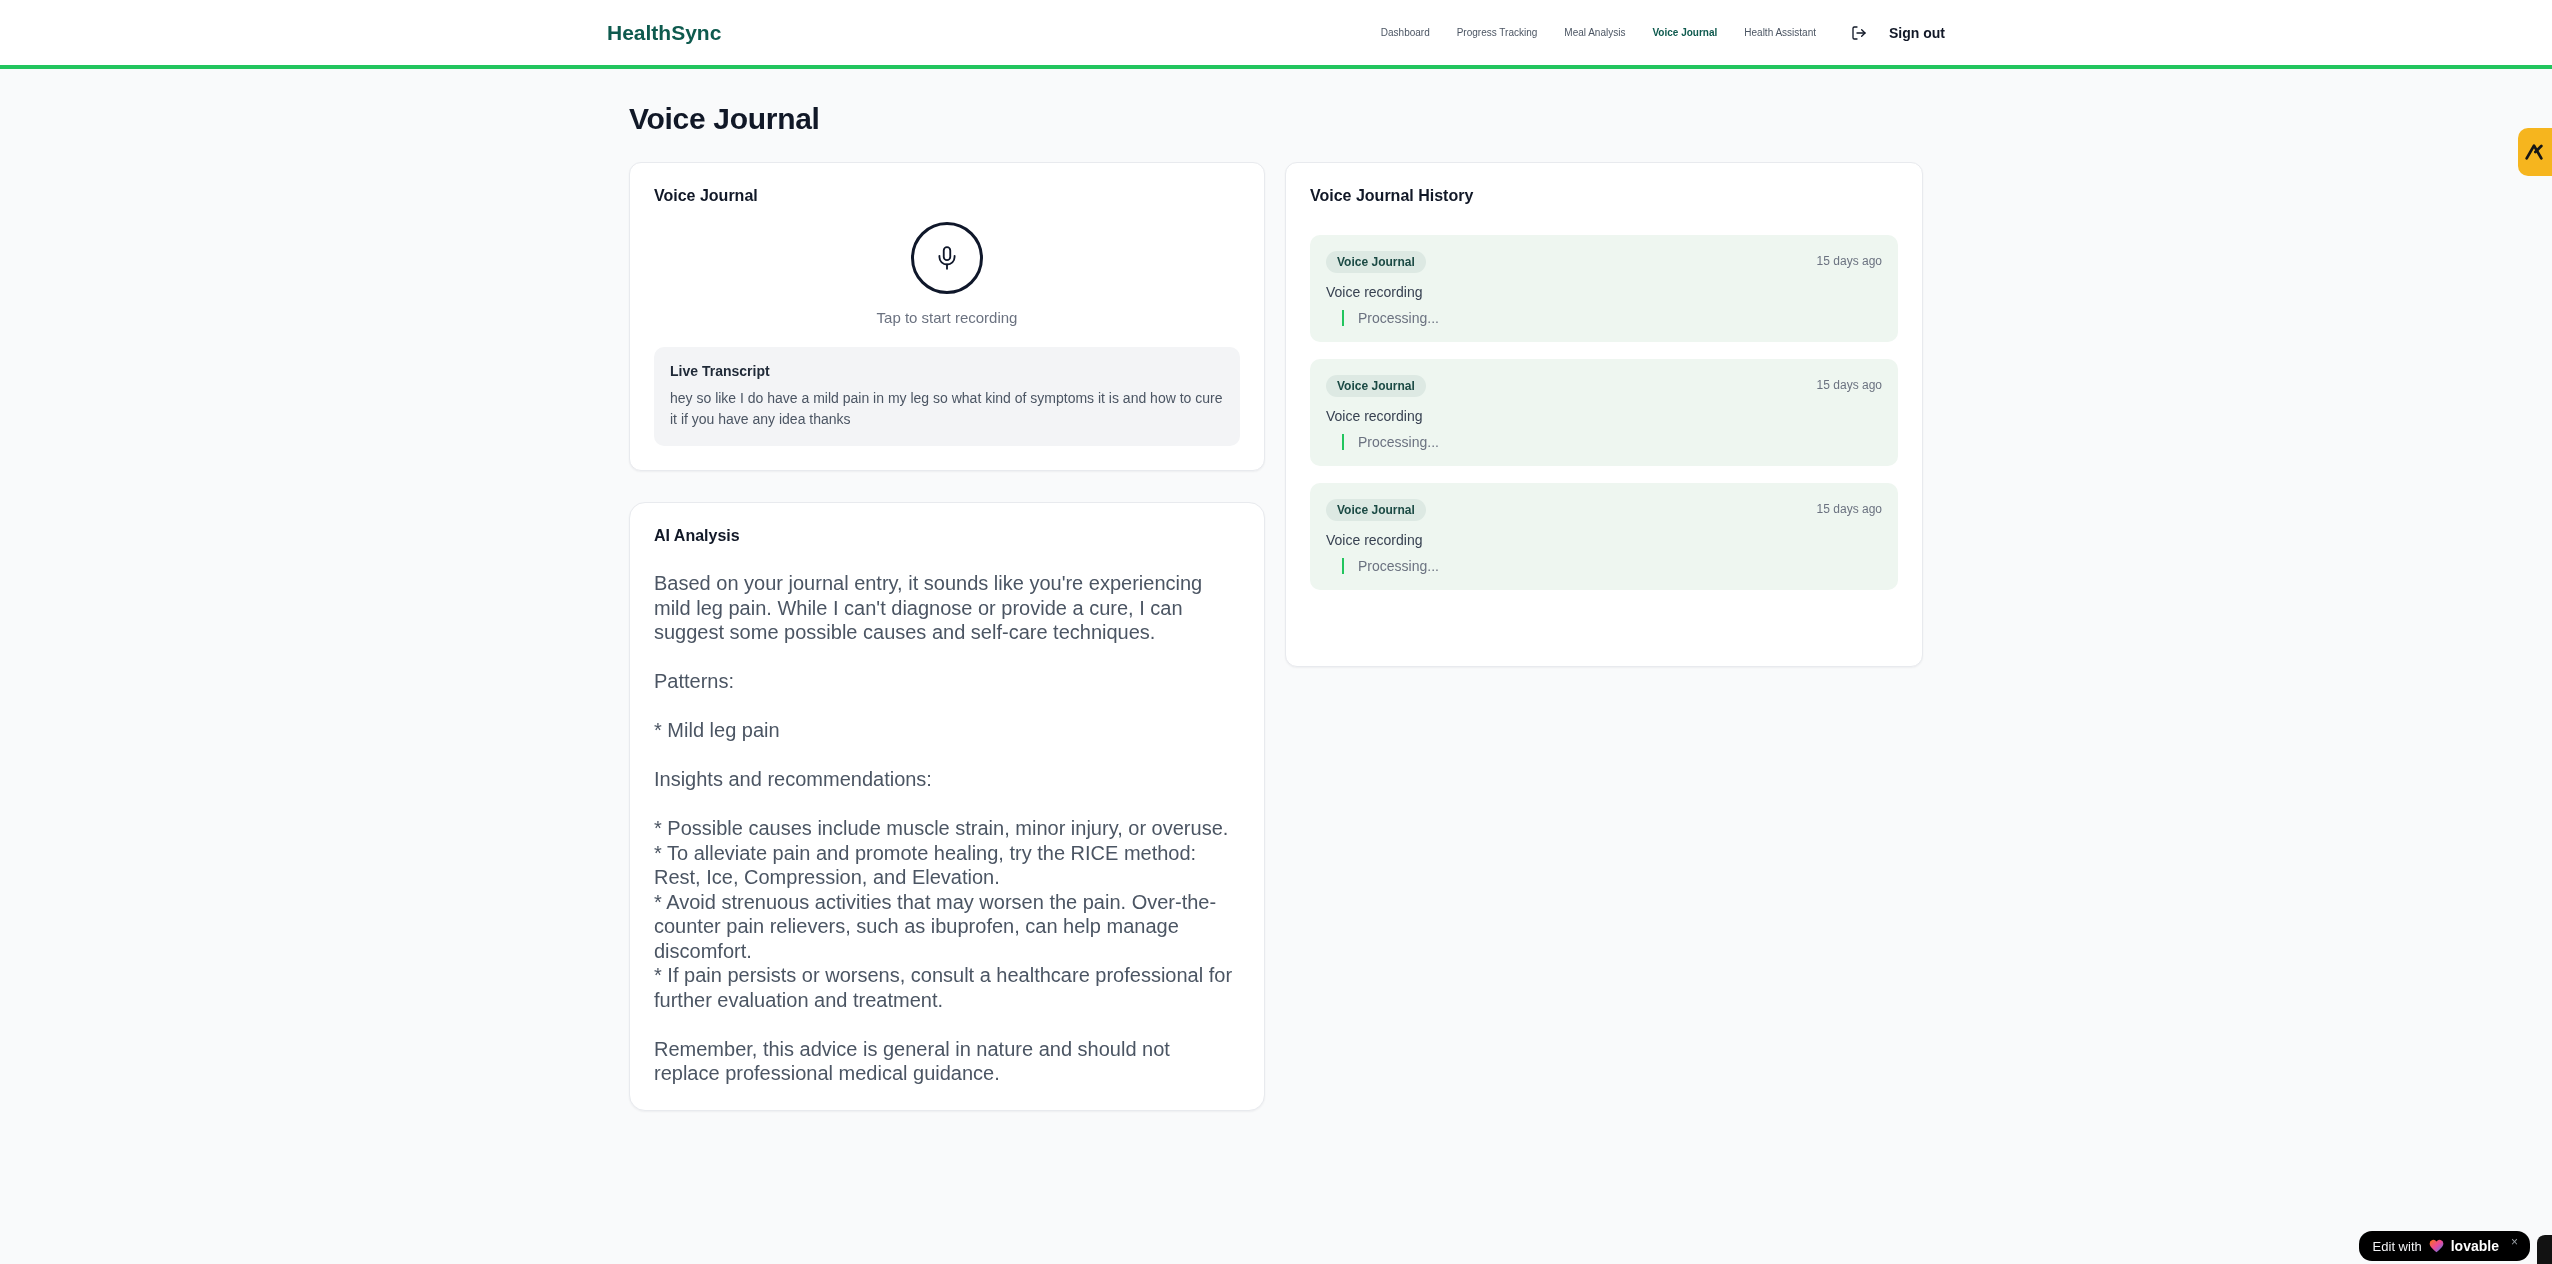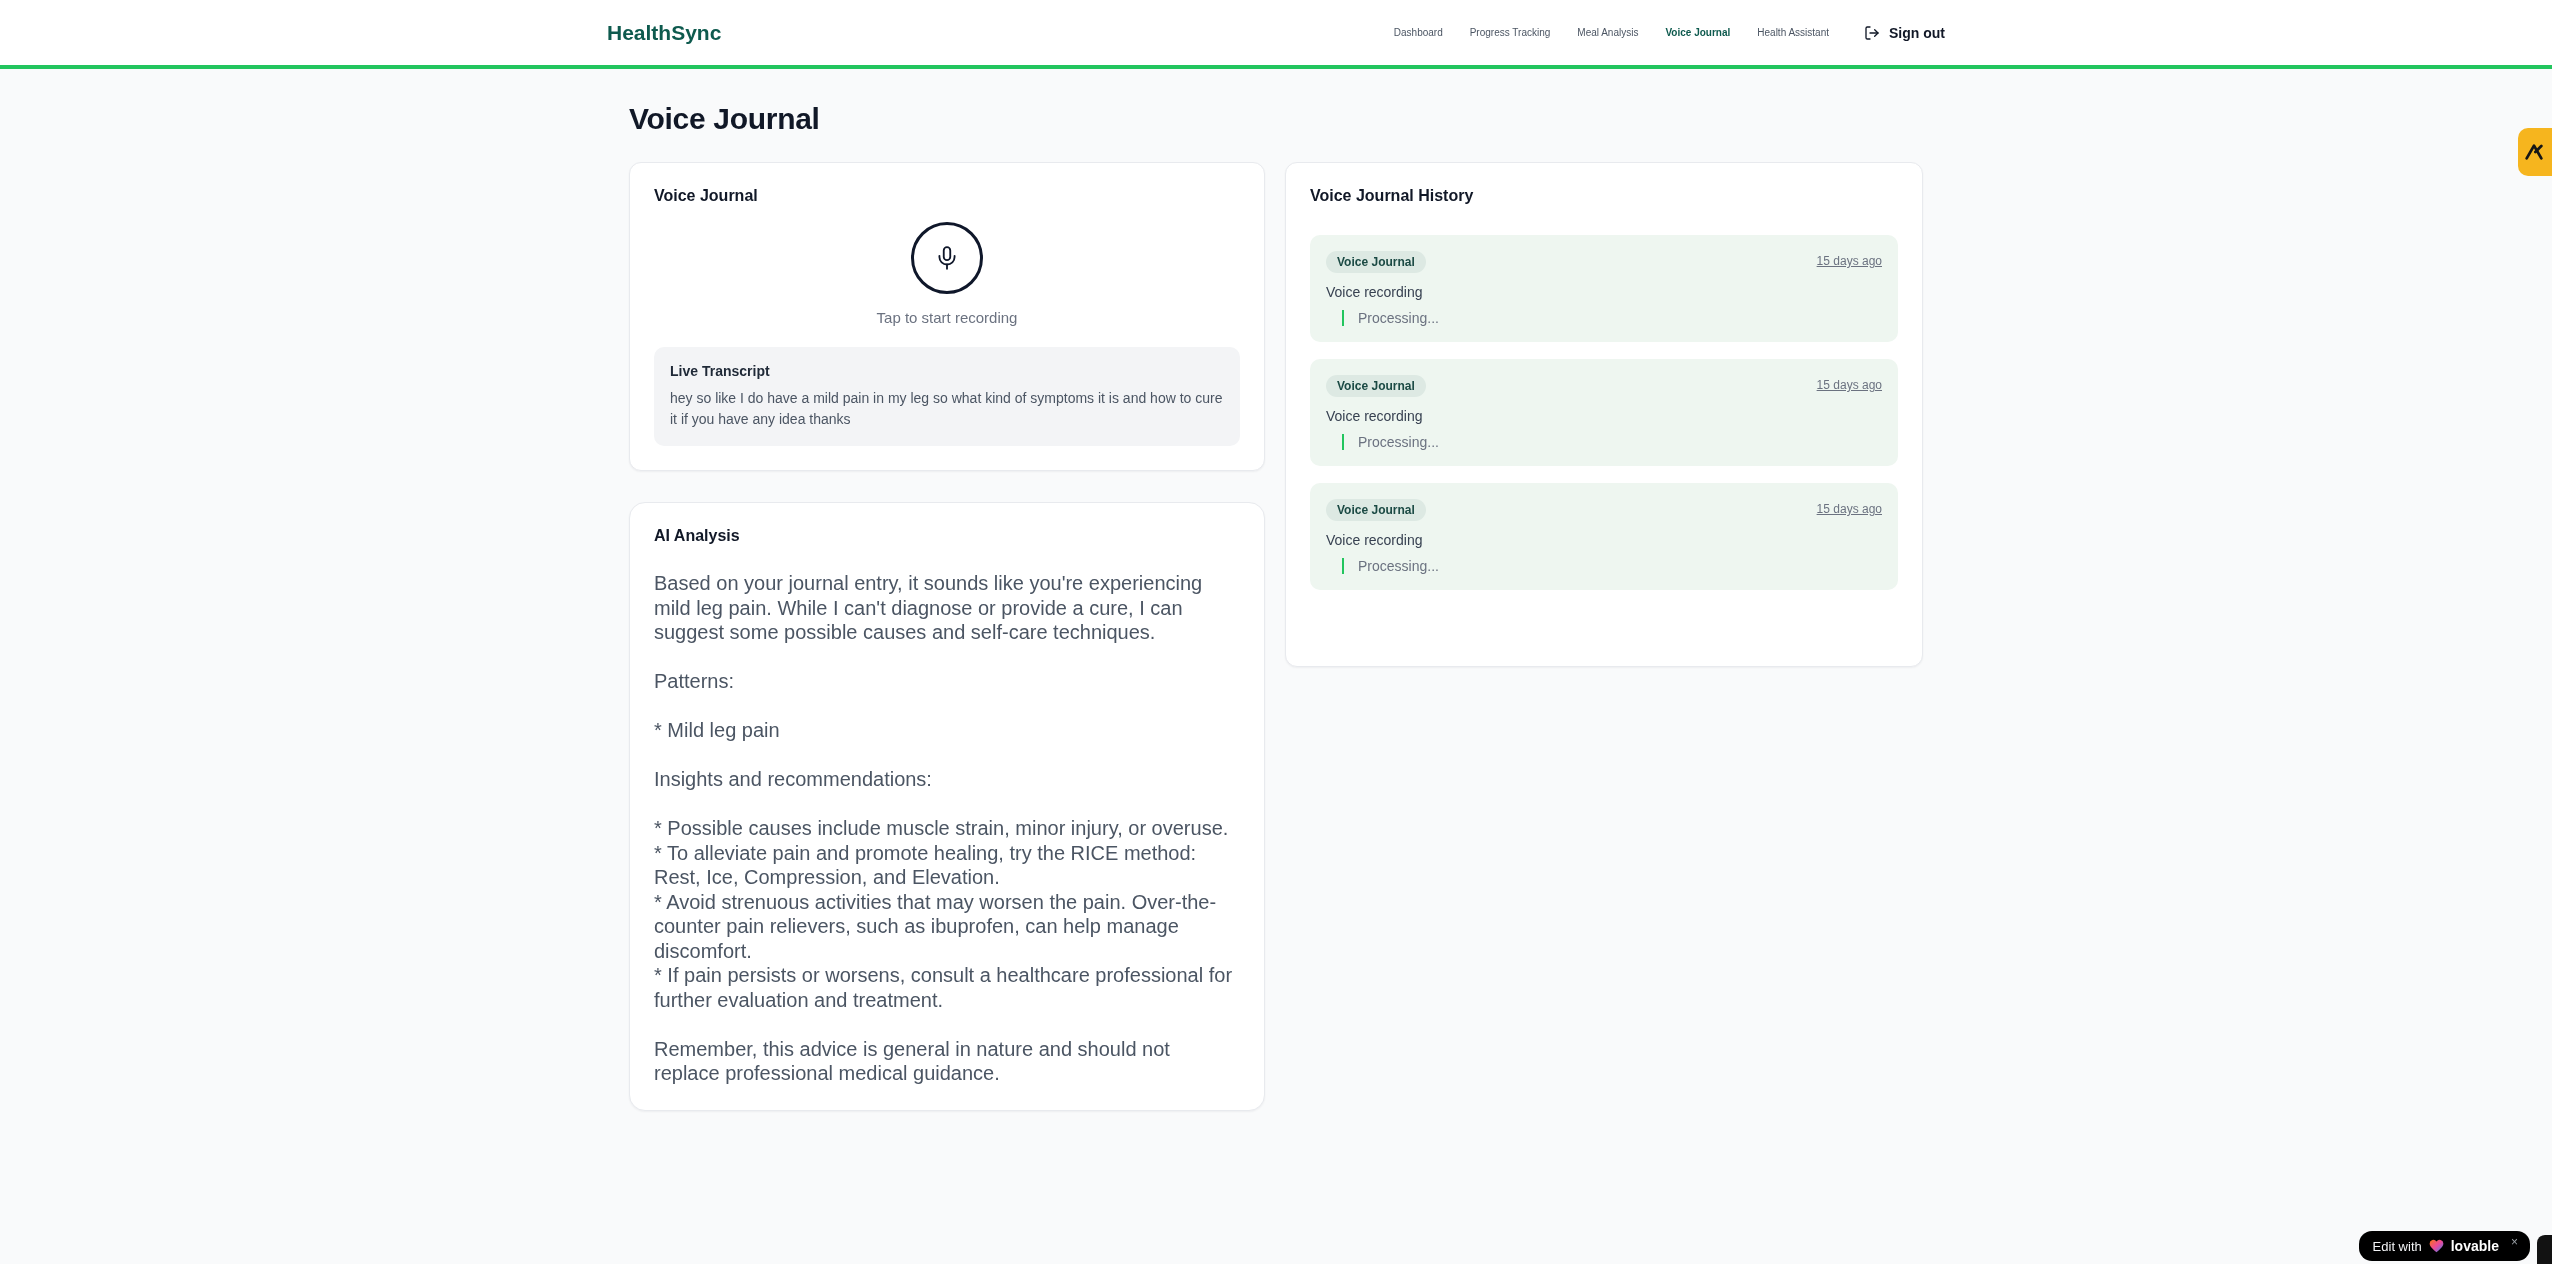--- a/index.html
+++ b/index.html
@@ -19,21 +19,21 @@
     display: flex; align-items: center;
   }
   .topbar-inner {
     width: 1338px; margin: 0 auto;
     display: flex; justify-content: space-between; align-items: center;
   }
   .logo { font-size: 21px; font-weight: 700; color: #0e5a4e; cursor: pointer; }
   .nav { display: flex; align-items: center; gap: 27px; }
   .nav-item { font-size: 10px; color: #4b5563; cursor: pointer; white-space: nowrap; }
   .nav-item.active { color: #0e5a4e; font-weight: 700; }
-  .signout { display: flex; align-items: center; gap: 9px; margin-left: 8px; cursor: pointer; justify-content: flex-end; }
+  .signout { display: flex; align-items: center; gap: 22px; margin-left: 8px; cursor: pointer; justify-content: flex-end; }
   .signout svg { width: 16px; height: 16px; stroke: #111827; }
   .signout-label { font-size: 14px; font-weight: 700; color: #111827; }
 
   
   .main { width: 1294px; margin: 0 auto; padding-top: 33px; }
   .page-title { font-size: 30px; font-weight: 700; margin: 0 0 26px 0; color: #111827; letter-spacing: -0.3px; }
   .grid { display: grid; grid-template-columns: 636px 638px; gap: 20px; align-items: start; }
 
   .card {
     background: #ffffff;
@@ -73,21 +73,21 @@
     background: #eef6f0; border-radius: 10px; padding: 16px;
   }
   .history-entry + .history-entry { margin-top: 17px; }
   .entry-head { display: flex; justify-content: space-between; align-items: flex-start; }
   .entry-badge {
     background: #dde9e3; color: #1b4a44;
     font-size: 12px; font-weight: 700;
     padding: 4px 11px; border-radius: 999px;
     display: inline-block;
   }
-  .entry-time { font-size: 12px; color: #6b7280; margin-top: 3px; text-decoration: underline; }
+  .entry-time { font-size: 12px; color: #6b7280; margin-top: 3px; }
   .entry-label { margin-top: 11px; font-size: 14px; color: #374151; }
   .entry-status {
     margin-top: 10px; margin-left: 16px;
     border-left: 2px solid #22c55e;
     padding-left: 14px;
     font-size: 14px; color: #6b7280;
   }
 
   
   .brand-badge {

